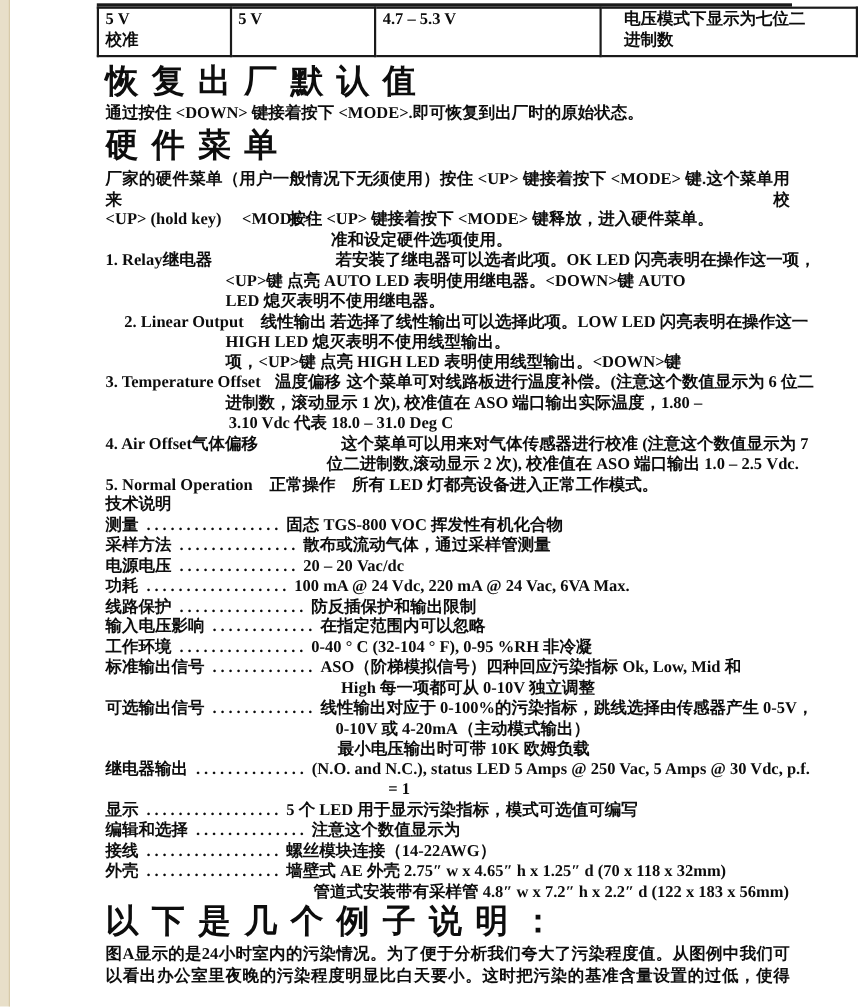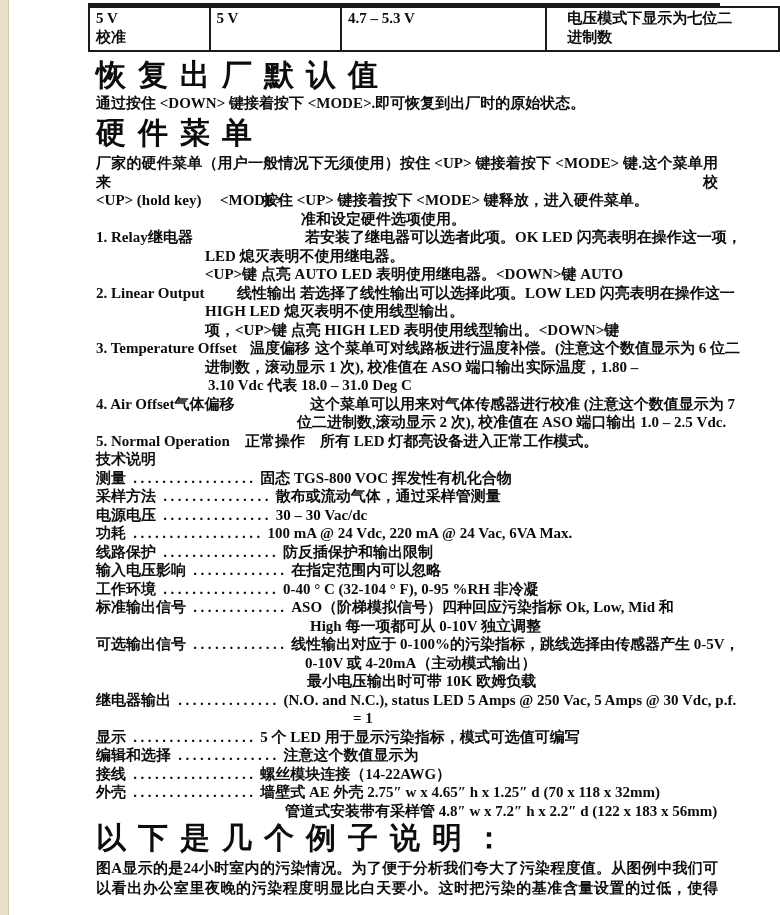--- a/index.html
+++ b/index.html
@@ -74,24 +74,24 @@
         <span style="left: 0px;">&lt;UP&gt; (hold key)</span>
         <span style="left: 124px;">&lt;MODE&gt;</span>
         <span style="left: 167px;">按住 &lt;UP&gt; 键接着按下 &lt;MODE&gt; 键释放，进入硬件菜单。</span>
       </div>
       <div class="ln" style="margin-left: 205px;">准和设定硬件选项使用。</div>
       <div class="ln cols">
         <span style="left: 0px;">1. Relay</span>
         <span style="left: 52px;">继电器</span>
         <span style="left: 209px;">若安装了继电器可以选者此项。OK LED 闪亮表明在操作这一项，</span>
       </div>
+      <div class="ln" style="margin-left: 109px;">&lt;UP&gt;键  点亮 AUTO LED 表明使用继电器。&lt;DOWN&gt;键  AUTO</div>
       <div class="ln" style="margin-left: 109px;">LED 熄灭表明不使用继电器。</div>
-      <div class="ln" style="margin-left: 109px;">&lt;UP&gt;键  点亮 AUTO LED 表明使用继电器。&lt;DOWN&gt;键  AUTO</div>
       <div class="ln cols">
-        <span style="left: 0px;">2. Linear Output</span>
+        <span style="left: 17px;">2. Linear Output</span>
         <span style="left: 141px;">线性输出</span>
         <span style="left: 204px;">若选择了线性输出可以选择此项。LOW LED 闪亮表明在操作这一</span>
       </div>
       <div class="ln" style="margin-left: 109px;">HIGH LED 熄灭表明不使用线型输出。</div>
       <div class="ln" style="margin-left: 109px;">项，&lt;UP&gt;键  点亮 HIGH LED 表明使用线型输出。&lt;DOWN&gt;键</div>
       <div class="ln cols">
         <span style="left: 0px;">3. Temperature Offset</span>
         <span style="left: 154px;">温度偏移</span>
         <span style="left: 219px;">这个菜单可对线路板进行温度补偿。(注意这个数值显示为 6 位二</span>
       </div>
@@ -106,21 +106,21 @@
         <span style="left: 0px;">5. Normal Operation</span>
         <span style="left: 149px;">正常操作</span>
         <span style="left: 224px;">所有 LED 灯都亮设备进入正常工作模式。</span>
       </div>
       <div class="ln">技术说明</div>
     </div>
 
   <div id="spec-lines">
       <div class="ln"><span>测量</span><span class="dots"> .................</span><span> 固态 TGS-800 VOC 挥发性有机化合物</span></div>
       <div class="ln"><span>采样方法</span><span class="dots"> ...............</span><span> 散布或流动气体，通过采样管测量</span></div>
-      <div class="ln"><span>电源电压</span><span class="dots"> ...............</span><span> 30 – 30 Vac/dc</span></div>
+      <div class="ln"><span>电源电压</span><span class="dots"> ...............</span><span> 20 – 20 Vac/dc</span></div>
       <div class="ln"><span>功耗</span><span class="dots"> ..................</span><span> 100 mA @ 24 Vdc, 220 mA @ 24 Vac, 6VA Max.</span></div>
       <div class="ln"><span>线路保护</span><span class="dots"> ................</span><span> 防反插保护和输出限制</span></div>
       <div class="ln"><span>输入电压影响</span><span class="dots"> .............</span><span> 在指定范围内可以忽略</span></div>
       <div class="ln"><span>工作环境</span><span class="dots"> ................</span><span> 0-40 ° C (32-104 ° F), 0-95 %RH 非冷凝</span></div>
       <div class="ln"><span>标准输出信号</span><span class="dots"> .............</span><span> ASO（阶梯模拟信号）四种回应污染指标 Ok, Low, Mid  和</span></div>
       <div class="ln" style="margin-left: 214px;">High  每一项都可从 0-10V 独立调整</div>
       <div class="ln"><span>可选输出信号</span><span class="dots"> .............</span><span> 线性输出对应于 0-100%的污染指标，跳线选择由传感器产生 0-5V，</span></div>
       <div class="ln" style="margin-left: 209px;">0-10V 或 4-20mA（主动模式输出）</div>
       <div class="ln" style="margin-left: 211px;">最小电压输出时可带 10K 欧姆负载</div>
       <div class="ln"><span>继电器输出</span><span class="dots"> ..............</span><span> (N.O. and N.C.), status LED 5 Amps @ 250 Vac, 5 Amps @ 30 Vdc, p.f.</span></div>

